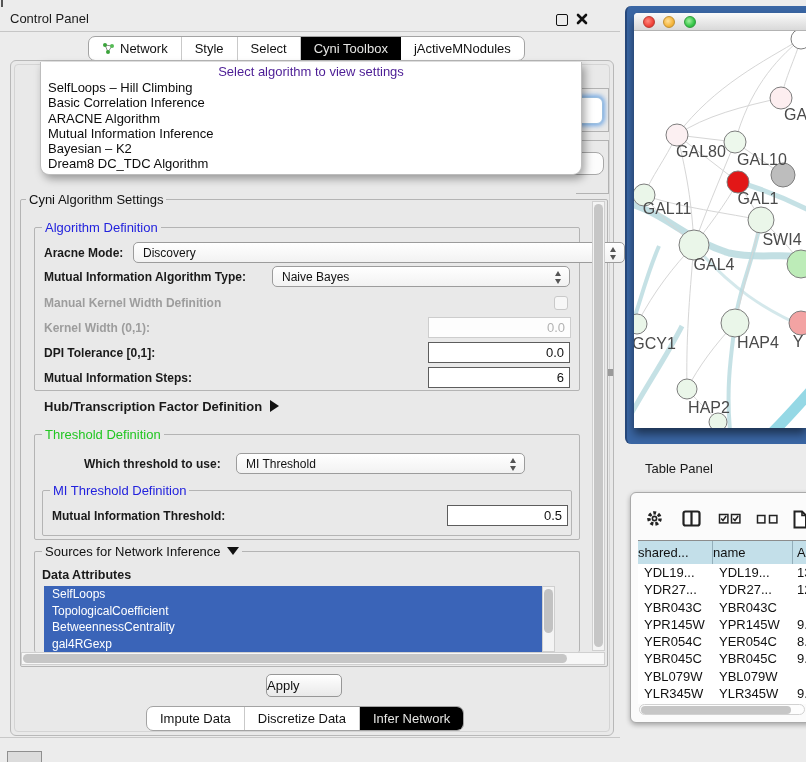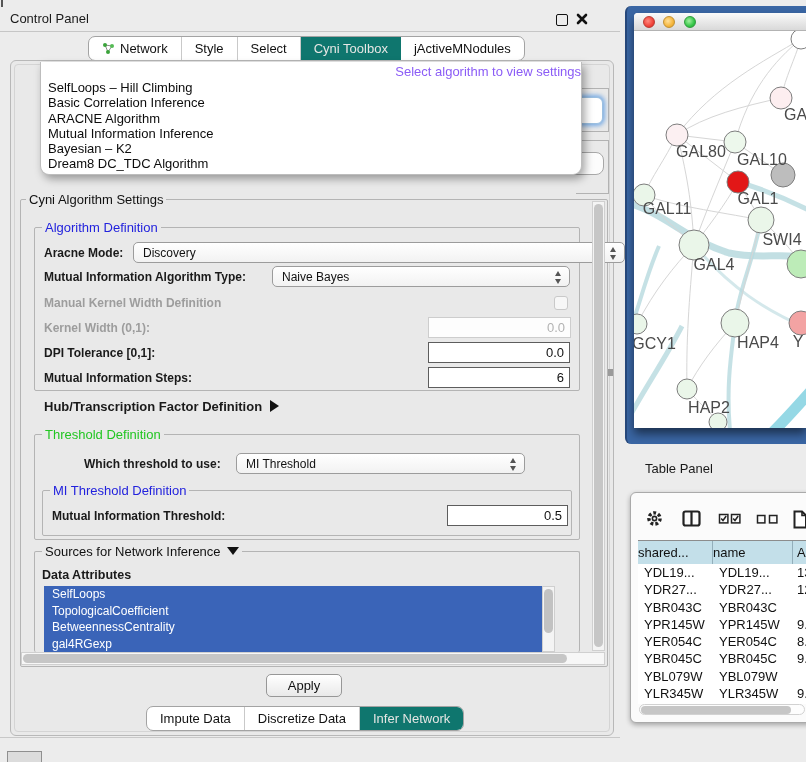--- a/index.html
+++ b/index.html
@@ -14,34 +14,34 @@
   #cp-title{left:10px;top:11px;font-size:13px;color:#1a1a1a}
   #cp-float{left:556px;top:14px;width:10px;height:10px;border:1.6px solid #111;border-radius:2px}
   #cp-close{left:576px;top:13px;width:12px;height:12px}
   #cp-divider{left:0;top:31px;width:620px;height:1px;background:#c6c6c6}
   
   .tabstrip{display:flex;align-items:stretch;background:#fff;border:1px solid #a3a3a3;border-radius:7px;overflow:hidden;height:23px}
   #top-tabs{left:88px;top:36px}
   #bottom-tabs{left:146px;top:706px}
   .tab{display:flex;align-items:center;gap:5px;padding:0 13px;font-size:13px;color:#111;border-right:1px solid #c9c9c9;cursor:default;white-space:nowrap}
   .tab:last-child{border-right:none}
-  .tab.sel{background:#0f766e;color:#e6e6e4;border-right:none}
+  .tab.sel{background:#000000;color:#e6e6e4;border-right:none}
   
   #panel-outer{left:10px;top:60px;width:602px;height:674px;border:1px solid #b8b8b8;border-radius:6px;background:#e9e9e9}
   #panel-inner{left:14px;top:64px;width:594px;height:666px;border:1px solid #d4d4d4;border-radius:4px;background:#e9e9e9}
   
   .frag-box{border:1px solid #b2b2b2;border-left:none;background:transparent;z-index:1}
   #frag1{left:576px;top:88px;width:32px;height:42px}
   #frag2{left:576px;top:140px;width:32px;height:52px}
   #frag-combo-blue{left:568px;top:97px;width:33px;height:25px;background:#fff;border:1px solid #9bbfe0;border-radius:0 6px 6px 0;box-shadow:0 0 4px 2px rgba(86,152,227,.75);z-index:1}
   #frag-combo2{left:546px;top:152px;width:56px;height:21px;background:#fcfcfc;border:1px solid #a8a8a8;border-radius:8px;z-index:1}
   
   #popup{left:40px;top:62px;width:540px;height:110px;background:#fff;border:1px solid #bdbdbd;border-top:none;
     border-radius:0 0 9px 9px;box-shadow:3px 4px 9px rgba(0,0,0,.35);z-index:10;padding-top:2px}
-  #popup-header{text-align:right;color:#8b5cf6;font-size:13px;height:16px;line-height:16px}
+  #popup-header{text-align:center;color:#4c1d95;font-size:13px;height:16px;line-height:16px}
   .popup-item{font-size:13px;color:#0c0c0c;height:15.3px;line-height:15.3px;padding-left:7px;white-space:nowrap}
   .popup-item.bold{font-weight:normal}
   
   .groupbox{border:1px solid #b4b4b4;border-radius:2px;background:transparent}
   .grouptitle{position:absolute;background:#e9e9e9;padding:0 3px;font-size:13px;white-space:nowrap}
   #settings-box{left:20px;top:199px;width:586px;height:466px}
   #settings-title{left:26px;top:192px;color:#111}
   #algdef-box{left:34px;top:227px;width:544px;height:162px}
   #algdef-title{left:42px;top:220px;color:#2222dd}
   #threshold-box{left:34px;top:434px;width:544px;height:104px}
@@ -69,21 +69,21 @@
   .attr-item{height:16.5px;line-height:16.5px;font-size:12px;padding-left:8px;background:#3a64b8;color:#fff;white-space:nowrap}
   #attr-vscroll{left:542px;top:586px;width:13px;height:66px;background:#f4f4f4;border:1px solid #cfcfcf;box-sizing:border-box}
   #attr-vthumb{left:544px;top:589px;width:9px;height:44px;background:#c2c2c2;border-radius:5px}
   
   #set-vscroll{left:592px;top:201px;width:13px;height:450px;background:#f4f4f4;border:1px solid #d0d0d0;box-sizing:border-box}
   #set-vthumb{left:594px;top:204px;width:9px;height:443px;background:#c6c6c6;border-radius:5px}
   #set-hscroll{left:21px;top:652px;width:584px;height:13px;background:#f7f7f7;border:1px solid #d0d0d0;box-sizing:border-box}
   #set-hthumb{left:23px;top:654px;width:544px;height:9px;background:#c6c6c6;border-radius:5px}
   
   #apply-btn{left:266px;top:674px;width:74px;height:21px;background:linear-gradient(#ffffff,#e9e9e9);
-    border:1px solid #979797;border-radius:5px;font-size:13px;color:#111;text-align:center;line-height:21px}
+    border:1px solid #979797;border-radius:5px;font-size:13px;color:#111;text-align:left;line-height:21px}
   
   #bottom-line{left:0;top:737px;width:620px;height:1px;background:#c8c8c8}
   #bl-partial{left:7px;top:751px;width:33px;height:11px;border:1px solid #8f8f8f;background:#dcdcdc}
   #tl-mark{left:1px;top:0;width:2px;height:7px;background:#555}
   #splitter-dot{left:608px;top:369px;width:5px;height:7px;background:#9a9a9a}
   
   #net-frame{left:625px;top:6px;width:181px;height:438px;background:#3a66a4;border-left:2px solid #27497c;border-radius:6px 0 0 6px}
   #net-window{left:634px;top:13px;width:172px;height:415px;background:#fff;border-radius:4px 0 0 0;box-shadow:0 6px 10px rgba(0,0,0,.5)}
   #net-titlebar{left:0;top:0;width:172px;height:17px;background:linear-gradient(#fafafa,#d9d9d9);border-bottom:1px solid #b3b3b3;border-radius:4px 0 0 0}
   .light{position:absolute;top:2.5px;width:12px;height:12px;border-radius:50%}

